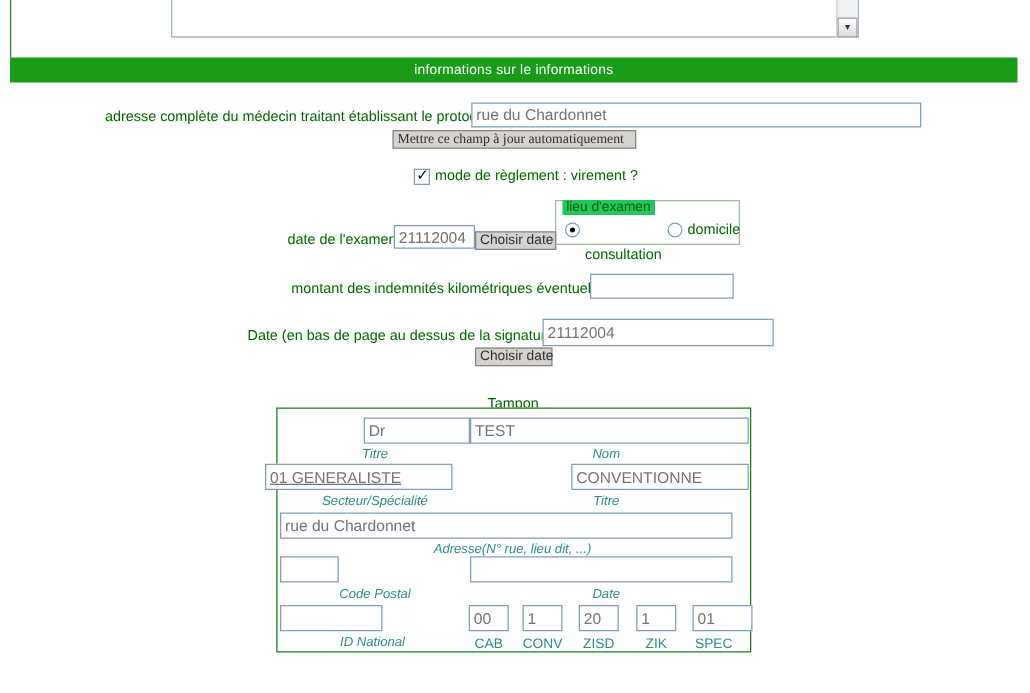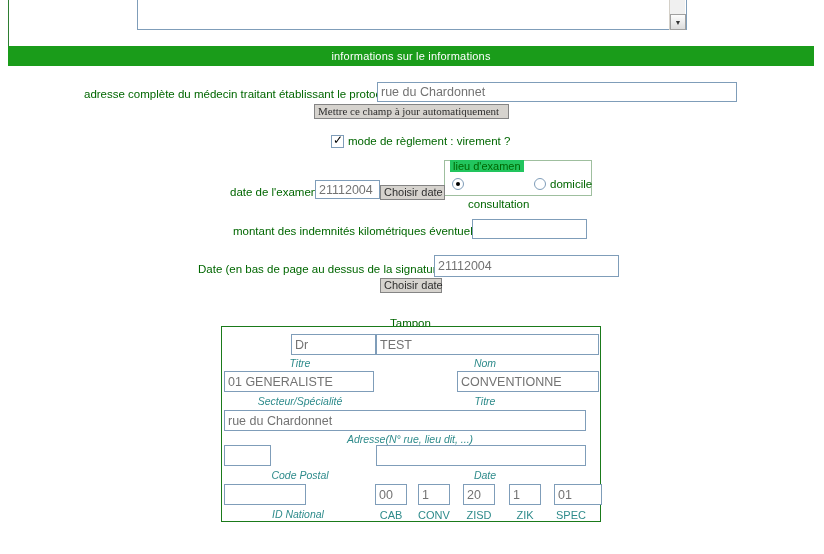--- a/index.html
+++ b/index.html
@@ -263,21 +263,21 @@
   <div class="btn" style="left:380px; top:278px; width:62px; height:15px; line-height:13px; text-align:center;">Choisir date</div>
 
   <div class="tampon-title" style="left:390px; top:317px;">Tampon</div>
   <div class="tampon-box"></div>
 
   <input class="inp" style="left: 291px; top: 334px; width: 85px; height: 21px;" value="Dr">
   <input class="inp" style="left: 376px; top: 334px; width: 223px; height: 21px;" value="TEST">
   <div class="sub-lbl" style="left:265px; top:357px; width:70px;">Titre</div>
   <div class="sub-lbl" style="left:450px; top:357px; width:70px;">Nom</div>
 
-  <input class="inp" style="left: 224px; top: 371px; width: 150px; height: 21px;" value="01 GENERALISTE">
+  <input class="inp" style="left: 212px; top: 371px; width: 150px; height: 21px; text-decoration: underline;" value="01 GENERALISTE">
   <input class="inp" style="left: 457px; top: 371px; width: 142px; height: 21px;" value="CONVENTIONNE">
   <div class="sub-lbl" style="left:245px; top:395px; width:110px;">Secteur/Spécialité</div>
   <div class="sub-lbl" style="left:450px; top:395px; width:70px;">Titre</div>
 
   <input class="inp" style="left: 224px; top: 410px; width: 362px; height: 21px;" value="rue du Chardonnet">
   <div class="sub-lbl" style="left:340px; top:433px; width:140px;">Adresse(N° rue, lieu dit, ...)</div>
 
   <input class="inp" style="left: 224px; top: 445px; width: 47px; height: 21px;" value="">
   <input class="inp" style="left: 376px; top: 445px; width: 210px; height: 21px;" value="">
   <div class="sub-lbl" style="left:255px; top:469px; width:90px;text-align:center;">Code Postal</div>

